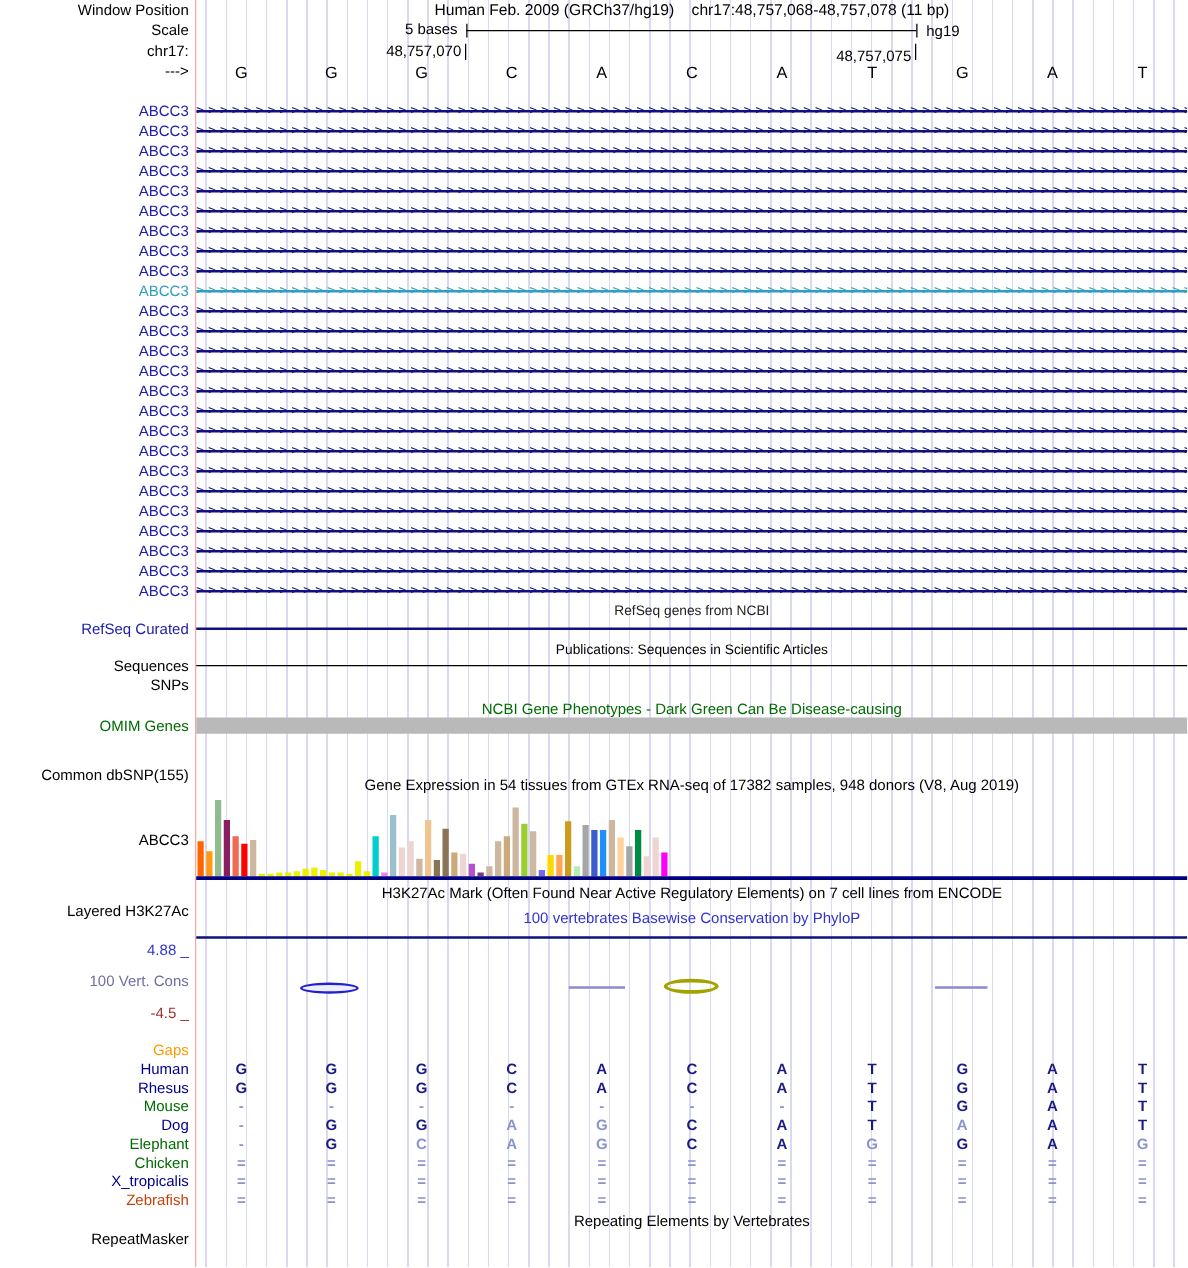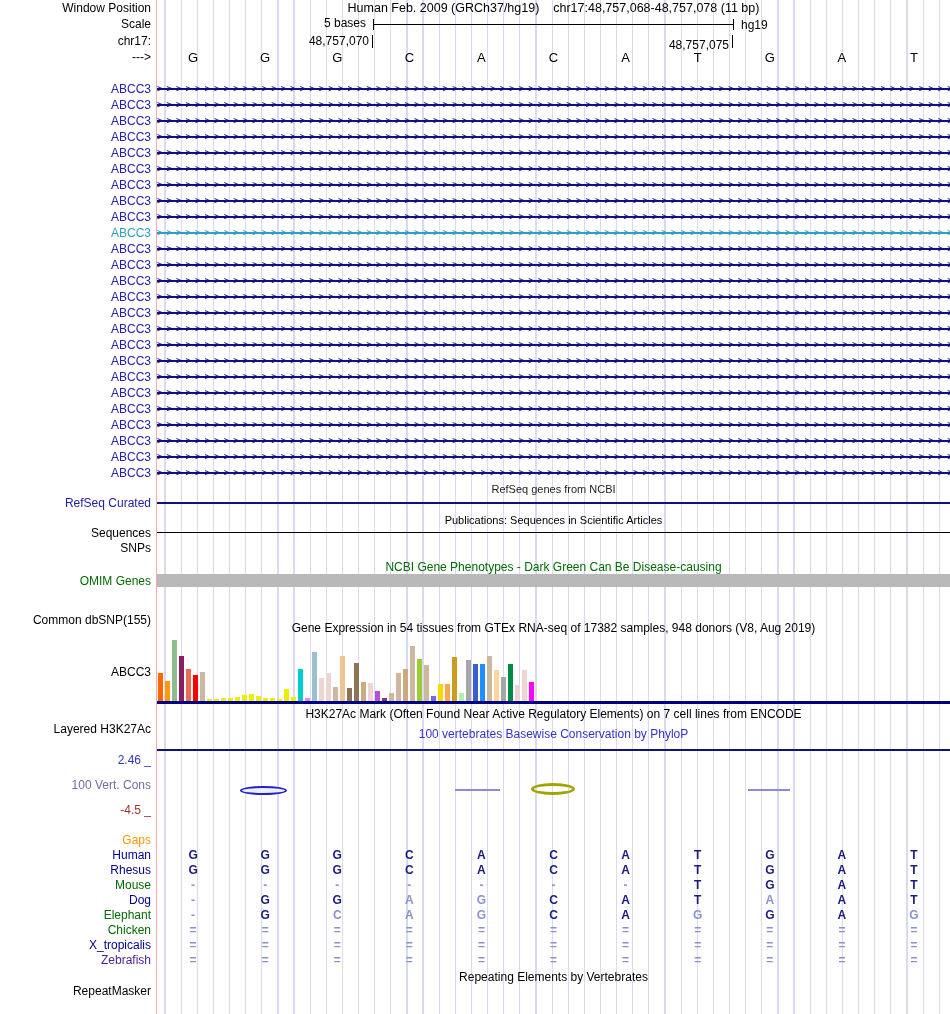--- a/index.html
+++ b/index.html
@@ -288,21 +288,21 @@
       <div class="gtex-bar" style="left:515px;top:685px;width:5px;height:16px;background:#EED5D2"></div>
       <div class="gtex-bar" style="left:522px;top:670px;width:5px;height:31px;background:#EED5D2"></div>
       <div class="gtex-bar" style="left:529px;top:682px;width:5px;height:19px;background:#FF00FF"></div>
     </div>
   <div class="hline" style="left:157px;top:701px;width:793px;height:3px;background:#000080"></div>
 
   <div class="center-title" style="top:708px">H3K27Ac Mark (Often Found Near Active Regulatory Elements) on 7 cell lines from ENCODE</div>
   <div class="side-label" style="top:723px">Layered H3K27Ac</div>
   <div class="hline" style="left:157px;top:749px;width:793px;height:2px;background:#10107e"></div>
 
-  <div class="side-label blue-t" style="top:754px">2.46 _</div>
+  <div class="side-label blue-t" style="top:754px">4.88 _</div>
   <div class="center-title blue-t" style="top:728px">100 vertebrates Basewise Conservation by PhyloP</div>
   <div class="side-label cons-l" style="top:779px">100 Vert. Cons</div>
   <div class="shape" style="left:240px;top:786px;width:43px;height:5px;border:2px solid #2222cc;border-radius:50%;background:#eef;"></div>
   <div class="shape" style="left:455px;top:789px;width:45px;height:2px;background:#8a8ad6"></div>
   <div class="shape" style="left:531px;top:783px;width:38px;height:6px;border:3px solid #a3a300;border-radius:50%;background:transparent"></div>
   <div class="shape" style="left:748px;top:789px;width:42px;height:2px;background:#8a8ad6"></div>
   <div class="side-label red-t" style="top:804px">-4.5 _</div>
 
   <div id="multiz-rows">
       <div class="side-label" style="top:834px;color:#ff9900">Gaps</div>
@@ -397,21 +397,21 @@
         <span style="color: rgb(138, 147, 204);">=</span>
         <span style="color: rgb(138, 147, 204);">=</span>
         <span style="color: rgb(138, 147, 204);">=</span>
         <span style="color: rgb(138, 147, 204);">=</span>
         <span style="color: rgb(138, 147, 204);">=</span>
         <span style="color: rgb(138, 147, 204);">=</span>
         <span style="color: rgb(138, 147, 204);">=</span>
         <span style="color: rgb(138, 147, 204);">=</span>
         <span style="color: rgb(138, 147, 204);">=</span>
       </div>
-      <div class="side-label" style="top:954px;color:#4c1d95">Zebrafish</div>
+      <div class="side-label" style="top:954px;color:#c2410c">Zebrafish</div>
       <div class="aln-row" style="top:953px">
         <span style="color: rgb(138, 147, 204);">=</span>
         <span style="color: rgb(138, 147, 204);">=</span>
         <span style="color: rgb(138, 147, 204);">=</span>
         <span style="color: rgb(138, 147, 204);">=</span>
         <span style="color: rgb(138, 147, 204);">=</span>
         <span style="color: rgb(138, 147, 204);">=</span>
         <span style="color: rgb(138, 147, 204);">=</span>
         <span style="color: rgb(138, 147, 204);">=</span>
         <span style="color: rgb(138, 147, 204);">=</span>

